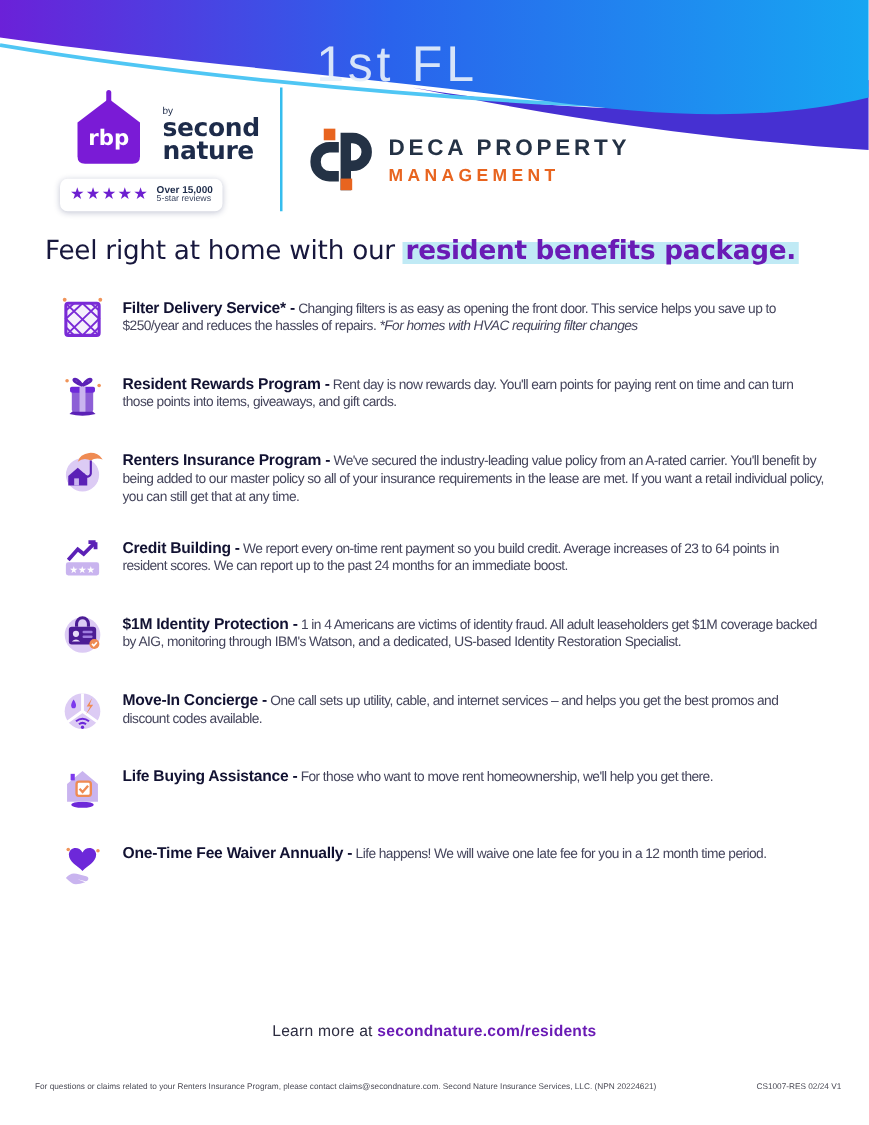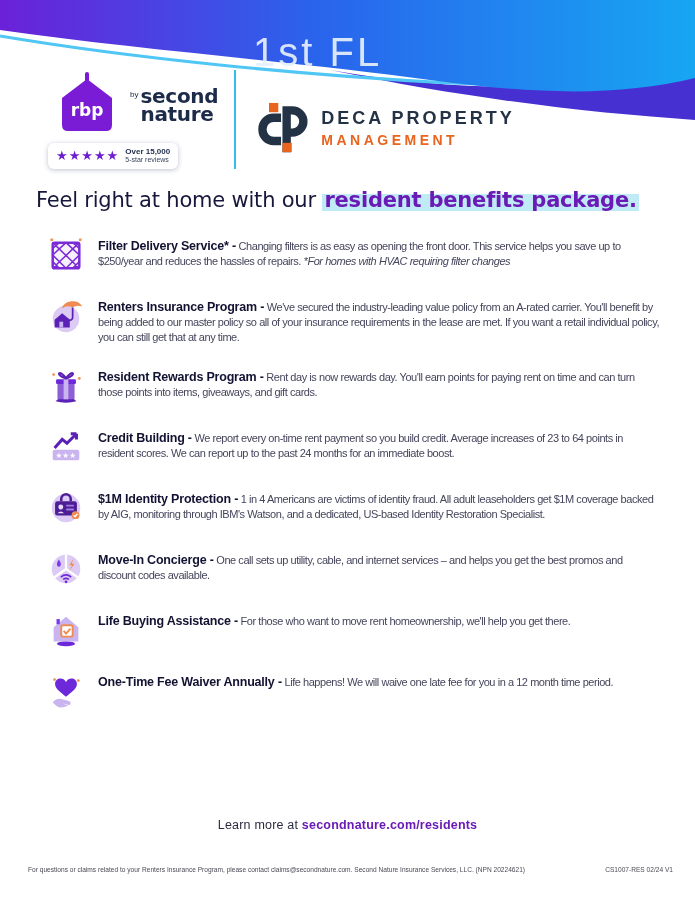--- a/index.html
+++ b/index.html
@@ -12,21 +12,21 @@
   .watermark{
     position:absolute;top:30px;left:253px;z-index:2;
     font-size:40px;font-weight:400;letter-spacing:3px;color:#e6f0fb;opacity:.92;
     font-family:"Liberation Sans",sans-serif;
   }
   
   .logo-row{position:absolute;top:70px;left:48px;z-index:3;display:flex;align-items:stretch;}
   .rbp-wrap{display:flex;flex-direction:column;}
   .rbp-top{display:flex;align-items:center;}
   .rbp-mark{display:block;}
-  .by-brand{display:flex;margin-left:4px;margin-top:4px;}
+  .by-brand{display:flex;margin-left:4px;margin-top:4px;flex-direction:column;}
   .by{font-size:8px;color:#1d2b4a;margin-top:3px;margin-right:2px;}
   .brand{font-size:20px;font-weight:700;color:#1d2b4a;line-height:.92;letter-spacing:-0.3px;font-family:"DejaVu Sans",sans-serif;}
   .badge{
     margin-top:7px;background:#fff;border-radius:6px;width:max-content;
     box-shadow:0 1px 5px rgba(25,35,90,.28);display:flex;align-items:center;gap:6px;padding:4px 8px 5px 8px;
   }
   .stars{color:#6d1fd0;font-size:13px;letter-spacing:1px;line-height:1;font-family:"DejaVu Sans",sans-serif;}
   .badge-text{display:flex;flex-direction:column;line-height:1.15;}
   .badge-text b{font-size:8px;color:#1d2b4a;}
   .badge-text span{font-size:7px;color:#3a4560;}
@@ -133,45 +133,45 @@
     </svg>
     <p class="item-text">
       <span class="item-title">Filter Delivery Service* -</span>
       <span>Changing filters is as easy as opening the front door. This service helps you save up to $250/year and reduces the hassles of repairs.</span>
       <i class="note">*For homes with HVAC requiring filter changes</i>
     </p>
   </article>
 
   <article class="item">
     <svg viewBox="0 0 40 40">
-      <circle cx="20" cy="23" r="14" fill="#dccbf4"></circle>
-      <path d="M8 24 l8 -7 8 7 v8 h-16 z" fill="#5b21b6"></path>
-      <rect x="13" y="26" width="4" height="6" fill="#c9b4ef"></rect>
-      <path d="M16 12 A11 9 0 0 1 37 10 Q31 8 27 11 Q21 8 16 12 Z" fill="#ef8b53"></path>
-      <path d="M27 11 v10 a3 3 0 0 1 -6 1" stroke="#5b21b6" stroke-width="1.8" fill="none"></path>
-    </svg>
-    <p class="item-text">
-      <span class="item-title">Renters Insurance Program -</span>
-      <span>We've secured the industry-leading value policy from an A-rated carrier. You'll benefit by being added to our master policy so all of your insurance requirements in the lease are met. If you want a retail individual policy, you can still get that at any time.</span>
-    </p>
-  </article>
-
-  <article class="item">
-    <svg viewBox="0 0 40 40">
       <circle cx="7" cy="8" r="1.5" fill="#f0945a"></circle>
         <circle cx="34" cy="12" r="1.5" fill="#f0945a"></circle>
       <path d="M9 36 q11 3 22 0 l-3 -2.5 h-16 z" fill="#5b21b6"></path>
       <rect x="11" y="17" width="18" height="17" rx="1.5" fill="#8d5fd6"></rect>
       <rect x="9.5" y="13" width="21" height="5" rx="1.5" fill="#6d28d9"></rect>
       <rect x="17.5" y="13" width="5" height="21" fill="#c9b4ef"></rect>
       <path d="M20 12 C14 2 7 8 20 12 M20 12 C26 2 33 8 20 12" fill="none" stroke="#5b21b6" stroke-width="2.2"></path>
     </svg>
     <p class="item-text">
       <span class="item-title">Resident Rewards Program -</span>
       <span>Rent day is now rewards day. You'll earn points for paying rent on time and can turn those points into items, giveaways, and gift cards.</span>
+    </p>
+  </article>
+
+  <article class="item">
+    <svg viewBox="0 0 40 40">
+      <circle cx="20" cy="23" r="14" fill="#dccbf4"></circle>
+      <path d="M8 24 l8 -7 8 7 v8 h-16 z" fill="#5b21b6"></path>
+      <rect x="13" y="26" width="4" height="6" fill="#c9b4ef"></rect>
+      <path d="M16 12 A11 9 0 0 1 37 10 Q31 8 27 11 Q21 8 16 12 Z" fill="#ef8b53"></path>
+      <path d="M27 11 v10 a3 3 0 0 1 -6 1" stroke="#5b21b6" stroke-width="1.8" fill="none"></path>
+    </svg>
+    <p class="item-text">
+      <span class="item-title">Renters Insurance Program -</span>
+      <span>We've secured the industry-leading value policy from an A-rated carrier. You'll benefit by being added to our master policy so all of your insurance requirements in the lease are met. If you want a retail individual policy, you can still get that at any time.</span>
     </p>
   </article>
 
   <article class="item">
     <svg viewBox="0 0 40 40">
       <rect x="6" y="23" width="28" height="11" rx="2" fill="#c9b4ef"></rect>
       <text x="9" y="32" font-size="8" fill="#ffffff" font-family="DejaVu Sans, sans-serif">★★★</text>
       <path d="M8 21 L16 12 L21 16 L31 6" fill="none" stroke="#5b21b6" stroke-width="3.2"></path>
       <path d="M31 6 h-6 M31 6 v6" fill="none" stroke="#5b21b6" stroke-width="3.2"></path>
     </svg>

